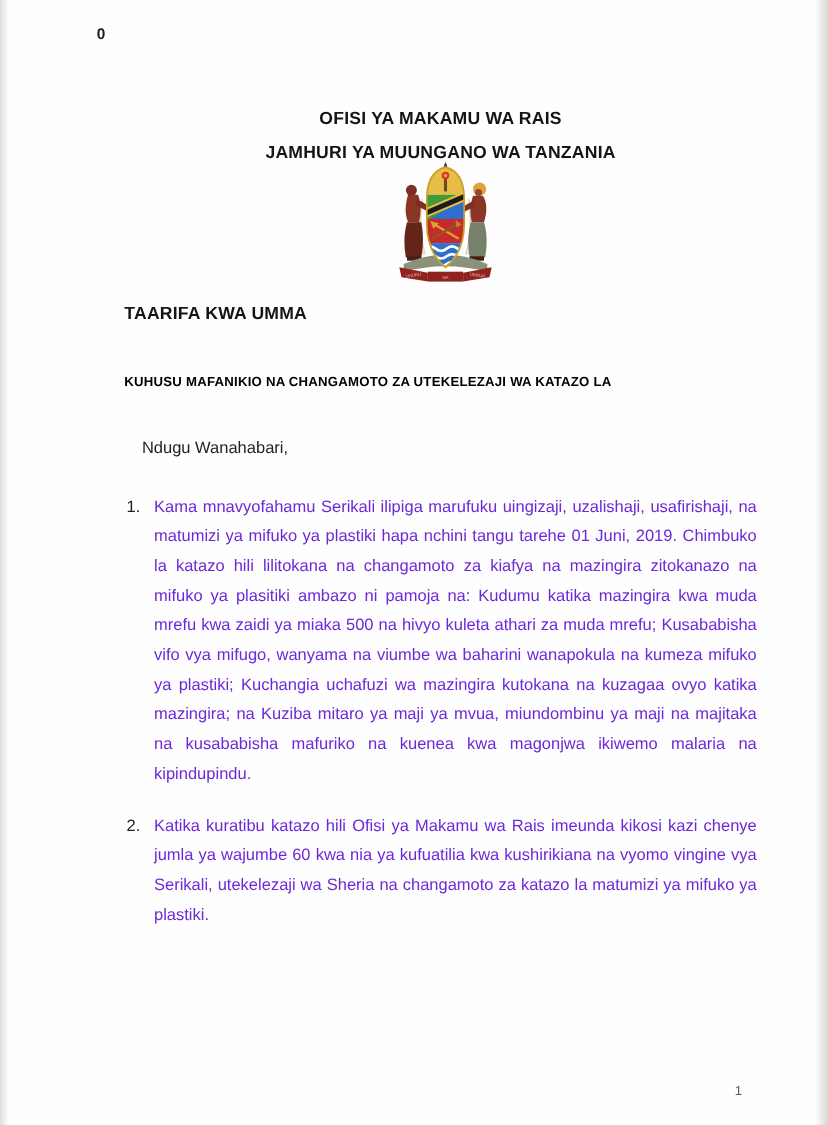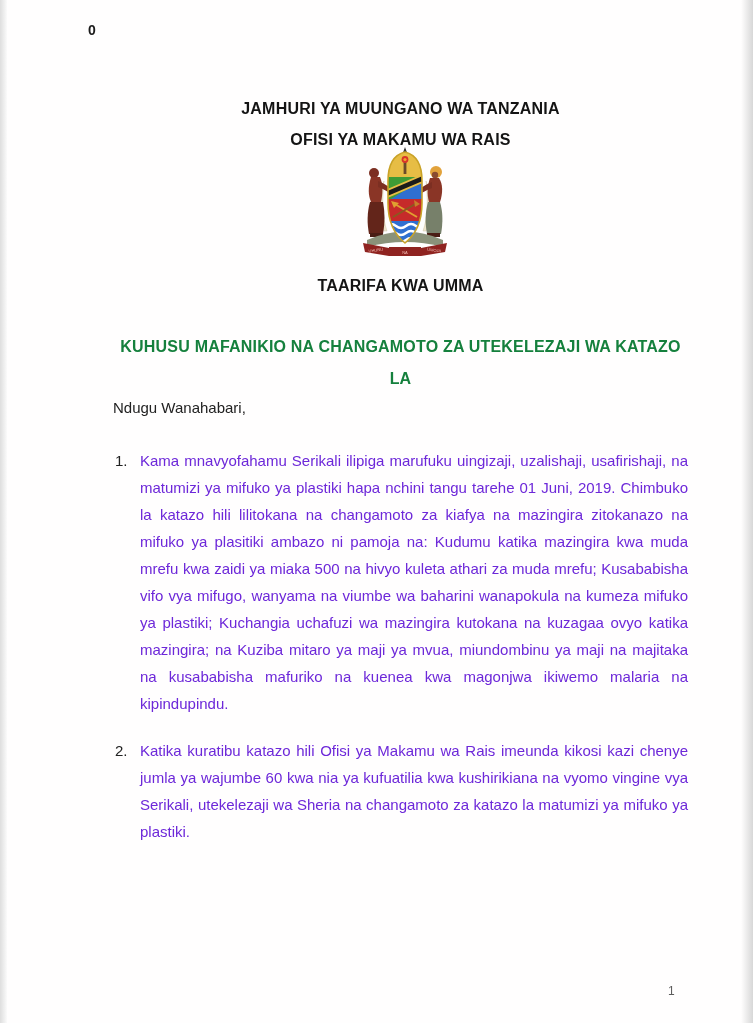--- a/index.html
+++ b/index.html
@@ -30,30 +30,30 @@
     position:absolute; top:93px; left:0; width:100%;
     text-align:center; font-weight:bold; font-size:16px;
     line-height:31px; color:#141414; letter-spacing:0.2px;
   }
   .emblem-wrap {
     position:absolute; top:147px; left:50%; margin-left:-56px;
     width:120px; height:113px;
   }
   .doc-title {
     position:absolute; top:277px; left:0; width:100%;
-    text-align:center; font-weight:bold; font-size:16px; color:#141414;
+    text-align:left; font-weight:bold; font-size:16px; color:#141414;
     letter-spacing:0.2px;
   }
   .doc-subject {
     position:absolute; top:331px; left:0; width:100%;
-    text-align:center; font-weight:bold; font-size:16px;
-    line-height:32px; color:#15803d; letter-spacing:0.2px;
+    text-align:left; font-weight:bold; font-size:12px;
+    line-height:32px; color:#000000; letter-spacing:0.2px;
   }
   .salutation {
-    position:absolute; top:399px; left:0;
+    position:absolute; top:399px; left:16px;
     font-size:15px; color:#222;
   }
   .paras {
     position:absolute; top:447px; left:0; width:575px;
   }
   .para-item { display:flex; margin:0 0 20px 0; }
   .para-num {
     flex:0 0 27px; font-size:15px; line-height:27px; color:#222;
     padding-left:2px; box-sizing:border-box;
   }
@@ -72,22 +72,22 @@
 <div class="page">
 
   <div class="edge-left"></div>
   <div class="edge-right"></div>
 
   <div class="pagenum-top">0</div>
 
   <div class="content">
 
     <div class="hdr-block">
+      <div>OFISI YA MAKAMU WA RAIS</div>
       <div>JAMHURI YA MUUNGANO WA TANZANIA</div>
-      <div>OFISI YA MAKAMU WA RAIS</div>
     </div>
 
     <div class="emblem-wrap">
       <svg viewBox="0 0 120 113" width="120" height="113">
 
         <path d="M39,84 C33,70 33,50 39,34 C37,52 37,70 42,84 Z" fill="#ece4cc" stroke="#cfc5a6" stroke-width="0.5"></path>
         <path d="M81,84 C87,70 87,50 81,34 C83,52 83,70 78,84 Z" fill="#ece4cc" stroke="#cfc5a6" stroke-width="0.5"></path>
 
         <circle cx="29" cy="26" r="5" fill="#7c2f22"></circle>
         <path d="M26,30 C23,40 23,48 26,55 L36,55 C38,46 38,37 35,30 Z" fill="#8a3526"></path>

